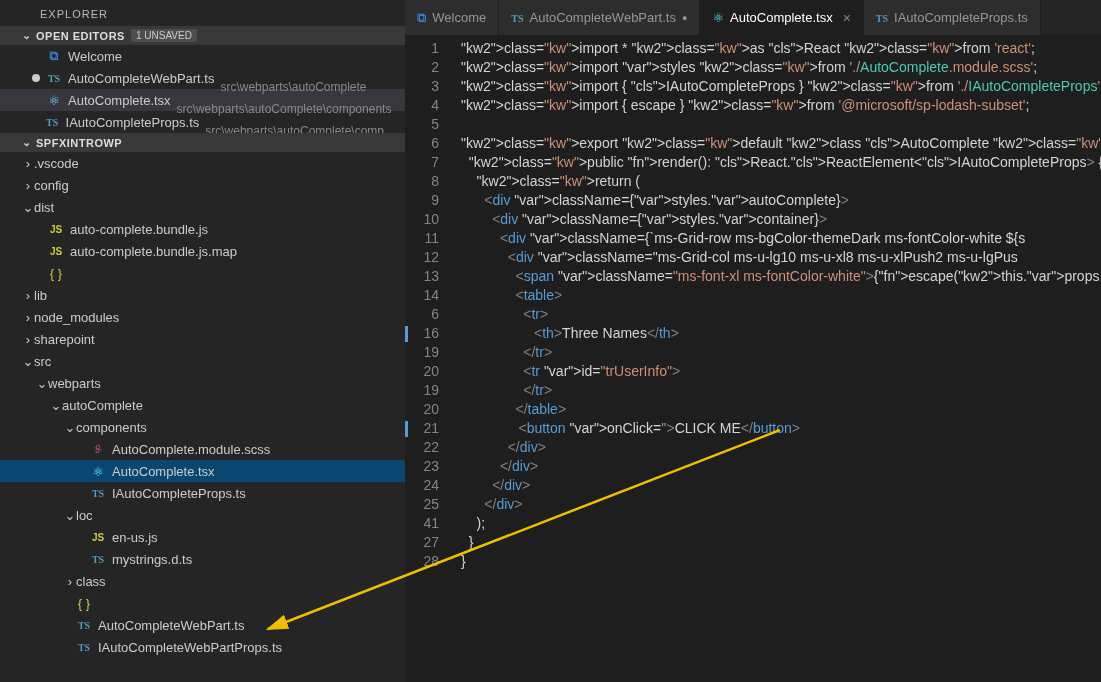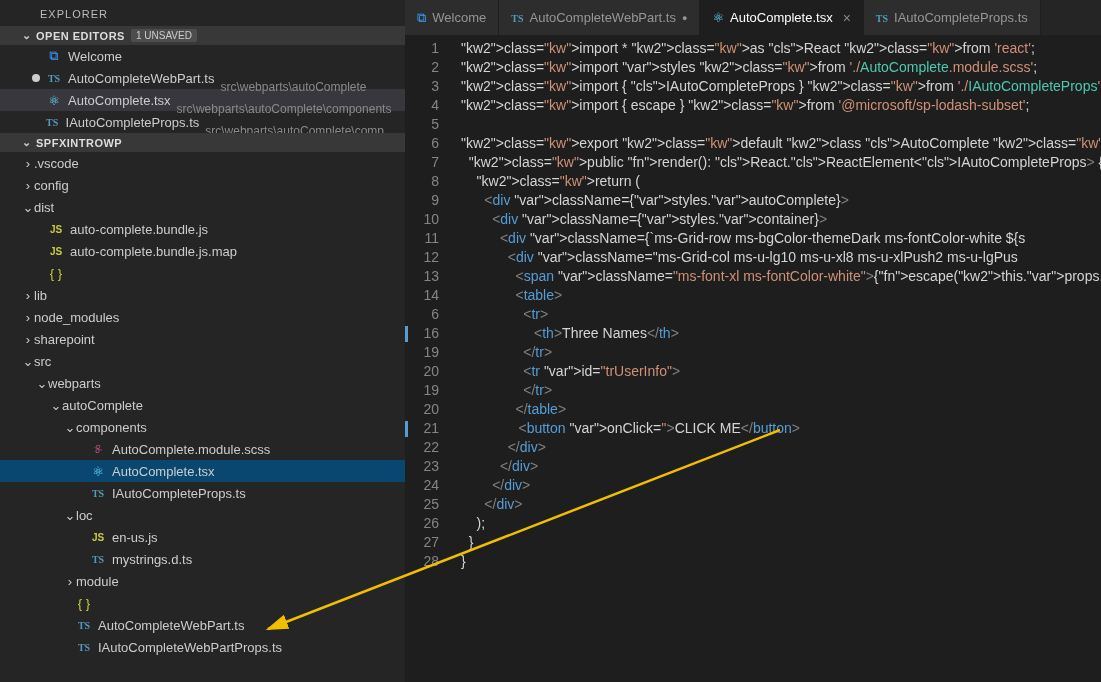--- a/index.html
+++ b/index.html
@@ -197,21 +197,21 @@
         </div>
         <div class="row" style="padding-left: 78px;">
           <span class="spacer" style="width: 12px;"></span>
           <span class="icon">
             <span class="ico-ts">TS</span>
           </span>
           <span class="label">mystrings.d.ts</span>
         </div>
         <div class="row" style="padding-left: 64px;">
           <span class="chev">›</span>
-          <span class="label">module</span>
+          <span class="label">class</span>
         </div>
         <div class="row" style="padding-left: 64px;">
           <span class="spacer" style="width: 12px;"></span>
           <span class="icon">
             <span class="ico-json">{ }</span>
           </span>
         </div>
         <div class="row" style="padding-left: 64px;">
           <span class="spacer" style="width: 12px;"></span>
           <span class="icon">
@@ -270,21 +270,21 @@
           <div class="ln">16</div>
           <div class="ln">19</div>
           <div class="ln">20</div>
           <div class="ln">19</div>
           <div class="ln">20</div>
           <div class="ln">21</div>
           <div class="ln">22</div>
           <div class="ln">23</div>
           <div class="ln">24</div>
           <div class="ln">25</div>
-          <div class="ln">26</div>
+          <div class="ln">41</div>
           <div class="ln">27</div>
           <div class="ln">28</div>
         </div>
       <div class="code" id="code"><div class="ln"><span <span="" class="&lt;span">"kw2"</span>&gt;class=<span class="str">"kw"</span>&gt;import * <span <span="" class="&lt;span">"kw2"</span>&gt;class=<span class="str">"kw"</span>&gt;as <span class="&lt;span">"cls"</span>&gt;React <span <span="" class="&lt;span">"kw2"</span>&gt;class=<span class="str">"kw"</span>&gt;from <span class="str">'react'</span>;</div><div class="ln"><span <span="" class="&lt;span">"kw2"</span>&gt;class=<span class="str">"kw"</span>&gt;import <span class="&lt;span">"var"</span>&gt;styles <span <span="" class="&lt;span">"kw2"</span>&gt;class=<span class="str">"kw"</span>&gt;from <span class="str">'./<span class="cls">AutoComplete</span>.module.scss'</span>;</div><div class="ln"><span <span="" class="&lt;span">"kw2"</span>&gt;class=<span class="str">"kw"</span>&gt;import { <span class="&lt;span">"cls"</span>&gt;IAutoCompleteProps } <span <span="" class="&lt;span">"kw2"</span>&gt;class=<span class="str">"kw"</span>&gt;from <span class="str">'./<span class="cls">IAutoCompleteProps</span>'</span>;</div><div class="ln"><span <span="" class="&lt;span">"kw2"</span>&gt;class=<span class="str">"kw"</span>&gt;import { escape } <span <span="" class="&lt;span">"kw2"</span>&gt;class=<span class="str">"kw"</span>&gt;from <span class="str">'@microsoft/sp-lodash-subset'</span>;</div><div class="ln"></div><div class="ln"><span <span="" class="&lt;span">"kw2"</span>&gt;class=<span class="str">"kw"</span>&gt;export <span <span="" class="&lt;span">"kw2"</span>&gt;class=<span class="str">"kw"</span>&gt;default <span class="&lt;span">"kw2"</span>&gt;class <span class="&lt;span">"cls"</span>&gt;AutoComplete <span <span="" class="&lt;span">"kw2"</span>&gt;class=<span class="str">"kw"</span>&gt;extends &gt;React.&gt;Component&lt;&gt;IAutoCompleteProps, &gt;void</div><div class="ln">  <span <span="" class="&lt;span">"kw2"</span>&gt;class=<span class="str">"kw"</span>&gt;public <span class="&lt;span">"fn"</span>&gt;render(): <span class="&lt;span">"cls"</span>&gt;React.<span class="&lt;span">"cls"</span>&gt;ReactElement&lt;<span class="&lt;span">"cls"</span>&gt;IAutoCompleteProps<span class="tag">&gt;</span> {</div><div class="ln">    <span <span="" class="&lt;span">"kw2"</span>&gt;class=<span class="str">"kw"</span>&gt;return (</div><div class="ln">      <span class="tag">&lt;</span><span class="tagname">div</span> <span class="&lt;span">"var"</span>&gt;className={<span class="&lt;span">"var"</span>&gt;styles.<span class="&lt;span">"var"</span>&gt;autoComplete}<span class="tag">&gt;</span></div><div class="ln">        <span class="tag">&lt;</span><span class="tagname">div</span> <span class="&lt;span">"var"</span>&gt;className={<span class="&lt;span">"var"</span>&gt;styles.<span class="&lt;span">"var"</span>&gt;container}<span class="tag">&gt;</span></div><div class="ln">          <span class="tag">&lt;</span><span class="tagname">div</span> <span class="&lt;span">"var"</span>&gt;className={`ms-Grid-row ms-bgColor-themeDark ms-fontColor-white ${s</div><div class="ln">            <span class="tag">&lt;</span><span class="tagname">div</span> <span class="&lt;span">"var"</span>&gt;className="ms-Grid-col ms-u-lg10 ms-u-xl8 ms-u-xlPush2 ms-u-lgPus</div><div class="ln">              <span class="tag">&lt;</span><span class="tagname">span</span> <span class="&lt;span">"var"</span>&gt;className=<span class="str">"ms-font-xl ms-fontColor-white"</span><span class="tag">&gt;</span>{<span class="&lt;span">"fn"</span>&gt;escape(<span class="&lt;span">"kw2"</span>&gt;this.<span class="&lt;span">"var"</span>&gt;props.d</div><div class="ln">              <span class="tag">&lt;</span><span class="tagname">table</span><span class="tag">&gt;</span></div><div class="ln">                <span class="tag">&lt;</span><span class="tagname">tr</span><span class="tag">&gt;</span></div><div class="ln"><span class="hl-bar" style="left: -56px; position: relative; display: inline-block; width: 3px; height: 16px; vertical-align: middle;"></span>                  <span class="tag">&lt;</span><span class="tagname">th</span><span class="tag">&gt;</span>Three Names<span class="tag">&lt;/</span><span class="tagname">th</span><span class="tag">&gt;</span></div><div class="ln">                <span class="tag">&lt;/</span><span class="tagname">tr</span><span class="tag">&gt;</span></div><div class="ln">                <span class="tag">&lt;</span><span class="tagname">tr</span> <span class="&lt;span">"var"</span>&gt;id=<span class="str">"trUserInfo"</span><span class="tag">&gt;</span></div><div class="ln">                <span class="tag">&lt;/</span><span class="tagname">tr</span><span class="tag">&gt;</span></div><div class="ln">              <span class="tag">&lt;/</span><span class="tagname">table</span><span class="tag">&gt;</span></div><div class="ln"><span class="hl-bar" style="left: -56px; position: relative; display: inline-block; width: 3px; height: 16px; vertical-align: middle;"></span>              <span class="tag">&lt;</span><span class="tagname">button</span> <span class="&lt;span">"var"</span>&gt;onClick=<span class="str">''</span><span class="tag">&gt;</span>CLICK ME<span class="tag">&lt;/</span><span class="tagname">button</span><span class="tag">&gt;</span></div><div class="ln">            <span class="tag">&lt;/</span><span class="tagname">div</span><span class="tag">&gt;</span></div><div class="ln">          <span class="tag">&lt;/</span><span class="tagname">div</span><span class="tag">&gt;</span></div><div class="ln">        <span class="tag">&lt;/</span><span class="tagname">div</span><span class="tag">&gt;</span></div><div class="ln">      <span class="tag">&lt;/</span><span class="tagname">div</span><span class="tag">&gt;</span></div><div class="ln">    );</div><div class="ln">  }</div><div class="ln">}</div></div>
     </div>
   </div>
 </div>
 
 <svg class="arrow-svg" width="1101" height="682">
   <defs>

